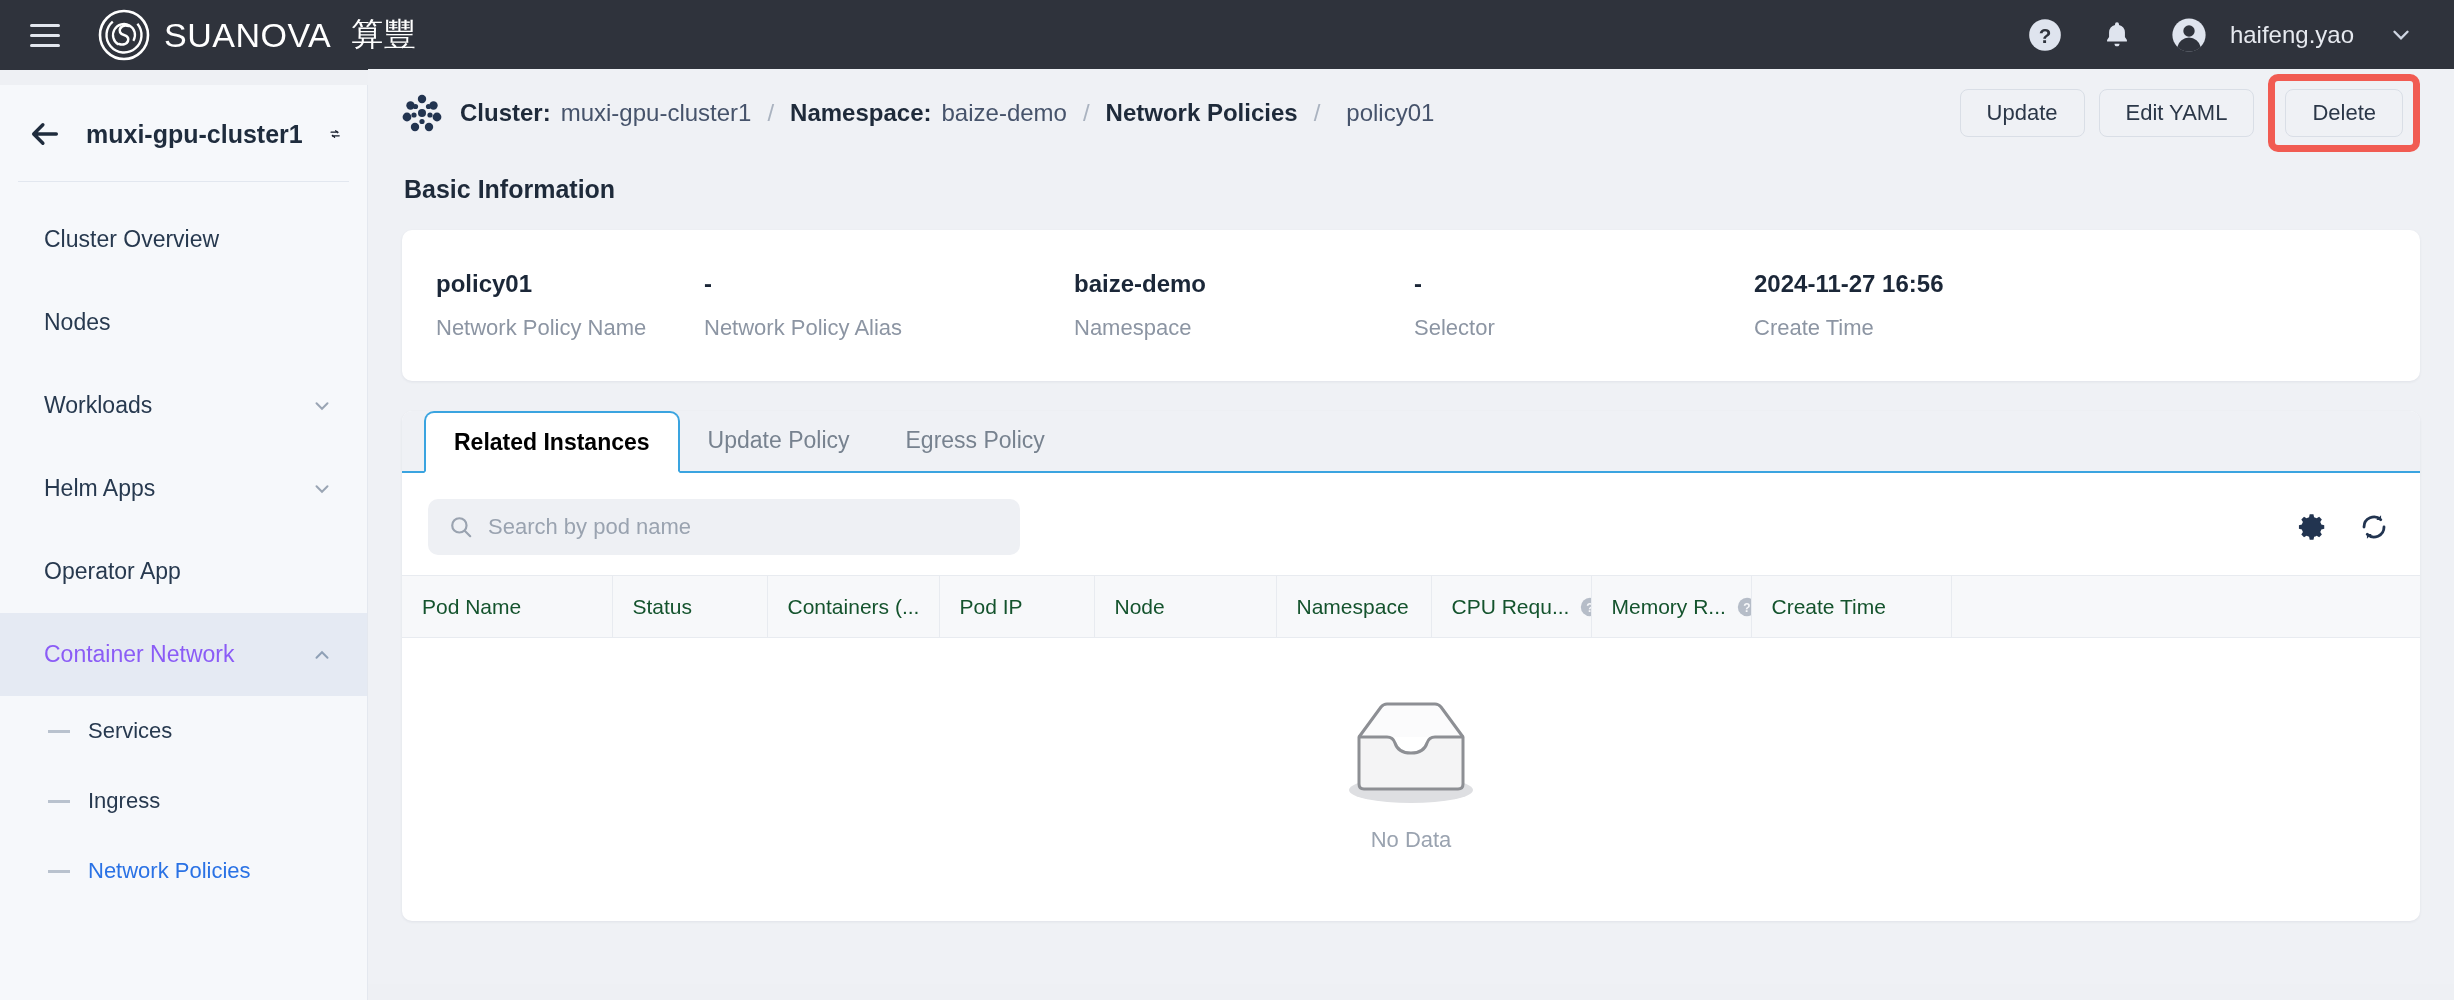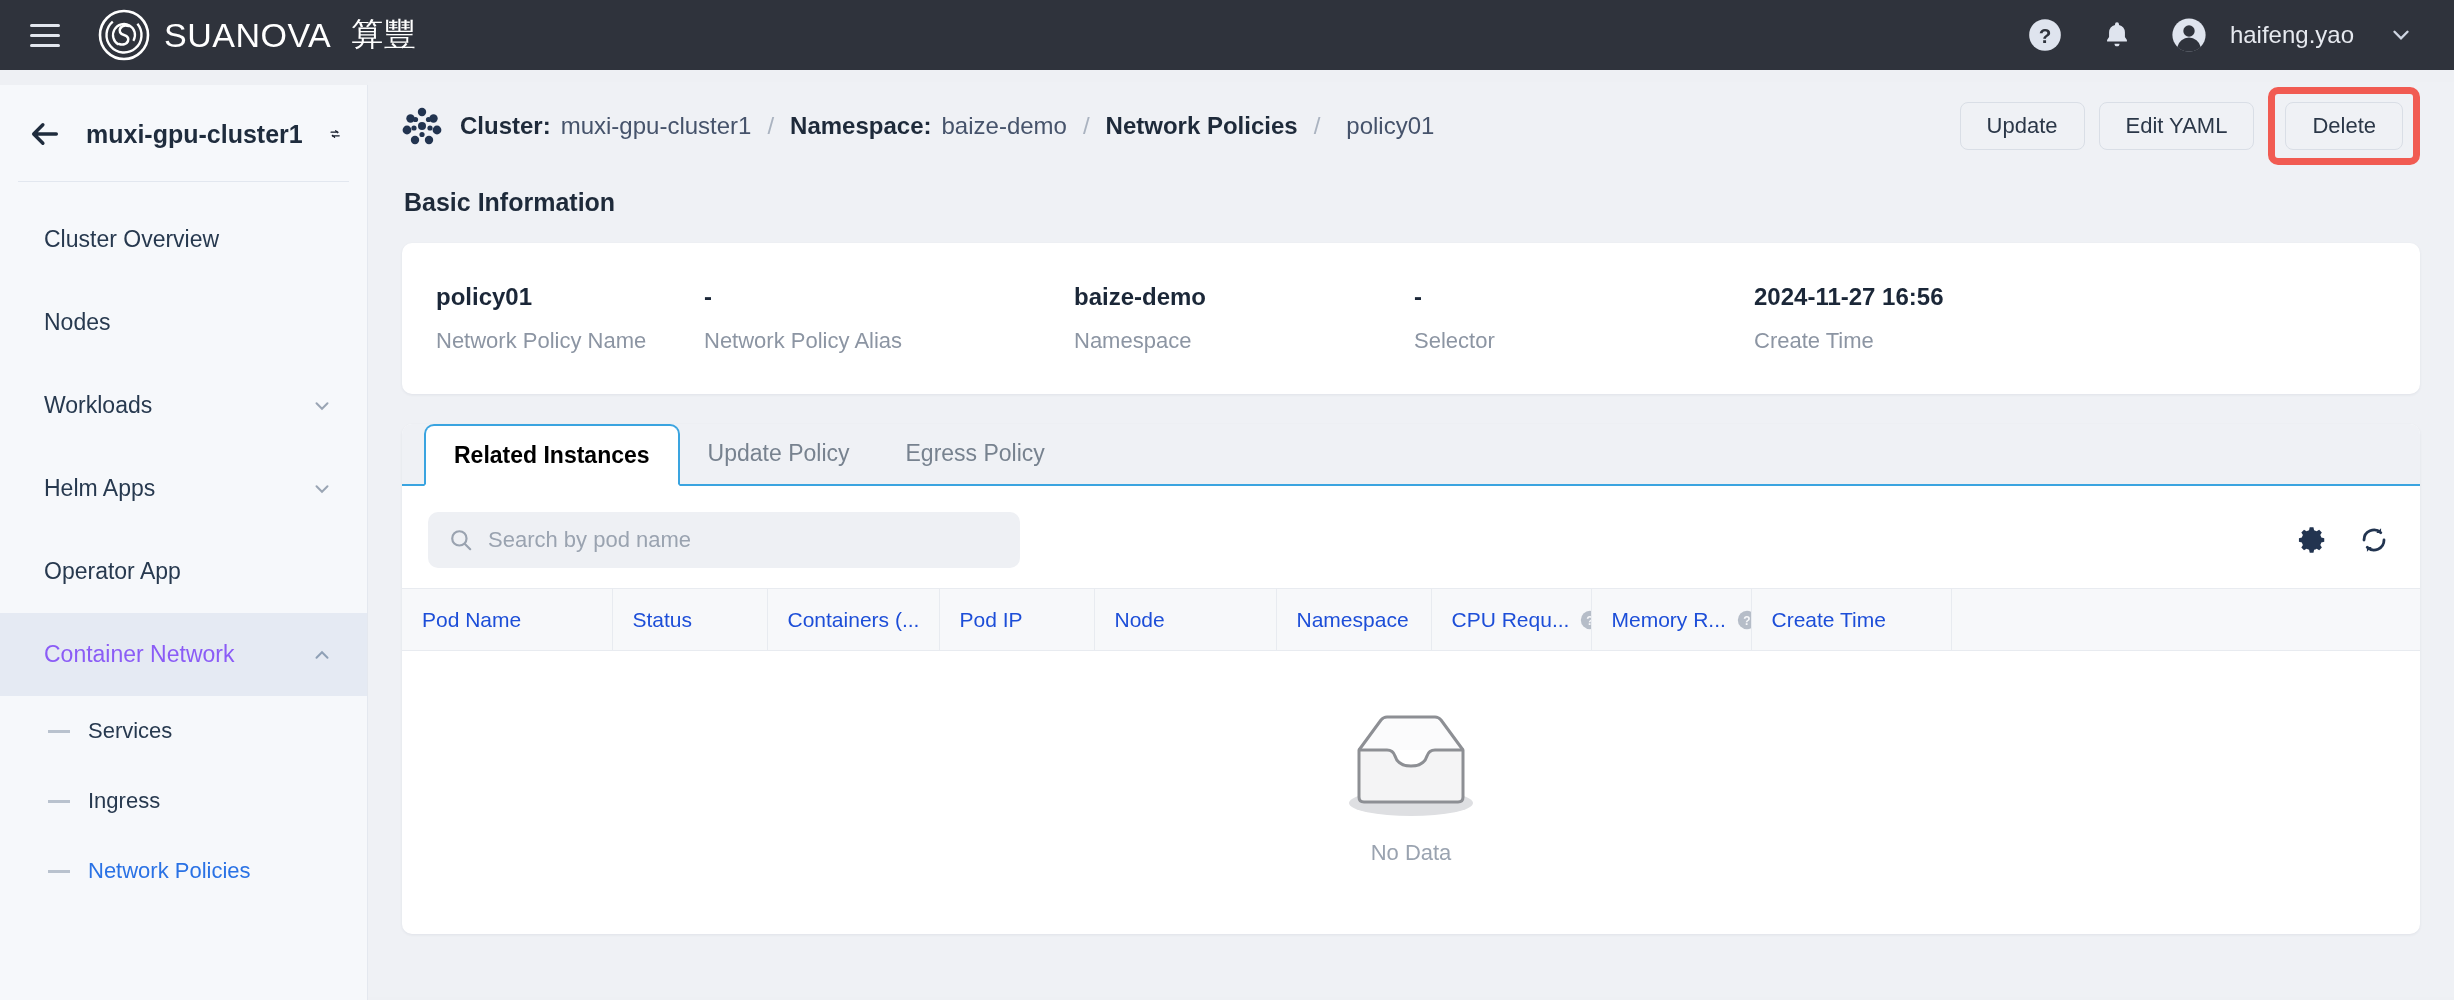--- a/index.html
+++ b/index.html
@@ -71,21 +71,21 @@
     padding-left: 48px; font-size: 22px; color: #27394f; cursor: pointer;
   }
   .sub-item .dash {
     display:inline-block; width: 22px; height: 3px; background:#b9c2ce;
     margin-right: 18px; flex: none;
   }
   .sub-item.active { color: #2a72e5; }
 
   
   .main {
-    position: absolute; top: 82px; left: 368px;
+    position: absolute; top: 69px; left: 368px;
     width: 2086px; height: 915px; background: #eff1f5; overflow: hidden;
   }
   .crumbbar {
     display: flex; align-items: center; height: 88px; padding: 0 34px 0 34px;
   }
   .cluster-dots { width: 40px; height: 40px; flex:none; margin-right: 18px; }
   .crumbs { display: flex; align-items: center; font-size: 24px; white-space: nowrap; }
   .crumb-strong { color: #1e2a3a; font-weight: 700; }
   .crumb-val { color: #46536b; margin-left: 10px; }
   .crumb-sep { color: #aab3c0; margin: 0 16px; }
@@ -140,21 +140,21 @@
   .search {
     width: 592px; height: 56px; background: #eef0f4; border-radius: 10px;
     display: flex; align-items: center; padding: 0 20px; cursor: text;
   }
   .search .ph { font-size: 22px; color: #9aa3b0; margin-left: 14px; }
   .tool-icons { margin-left: auto; display: flex; gap: 30px; align-items: center; }
   .tool-icons .ti { width: 32px; height: 32px; cursor: pointer; }
 
   table.grid { width: 100%; border-collapse: collapse; table-layout: fixed; }
   table.grid th {
-    background: #f7f8fa; font-size: 21px; color: #1d4ed8; font-weight: 400;
+    background: #f7f8fa; font-size: 21px; color: #14532d; font-weight: 400;
     text-align: center; padding: 18px 0 18px 20px; height: 62px;
     border-top: 1px solid #e8ebf0; border-bottom: 1px solid #e8ebf0;
     border-right: 1px solid #e8ebf0; white-space: nowrap; overflow: hidden;
   }
   table.grid th:last-child { border-right: none; }
   .th-inner { display: flex; align-items: center; gap: 10px; }
   .q-icon { width: 22px; height: 22px; flex: none; }
 
   .empty {
     position: absolute; left: 0; right: 0; top: 280px;

